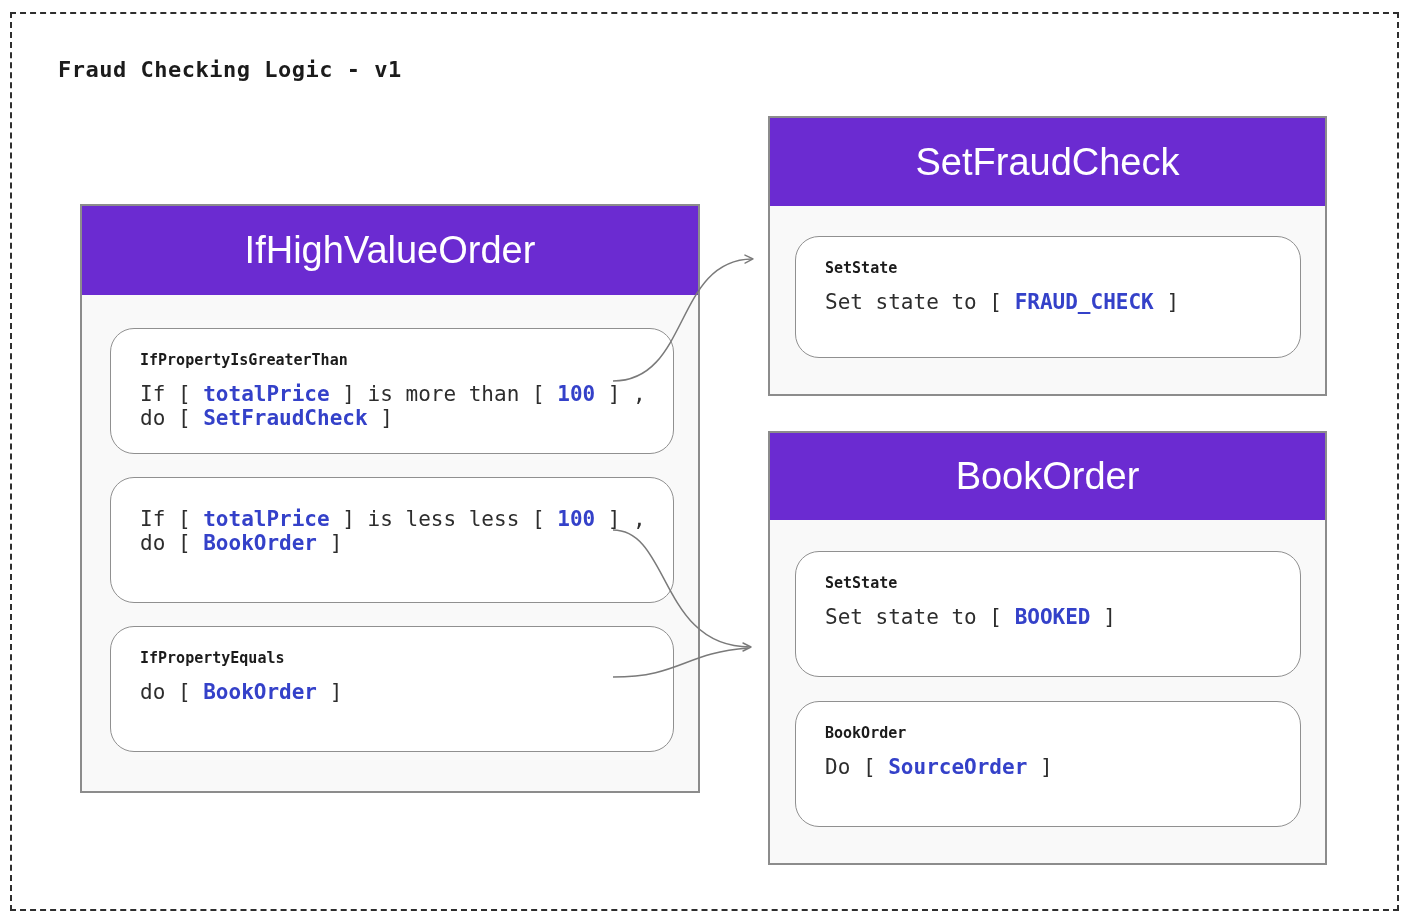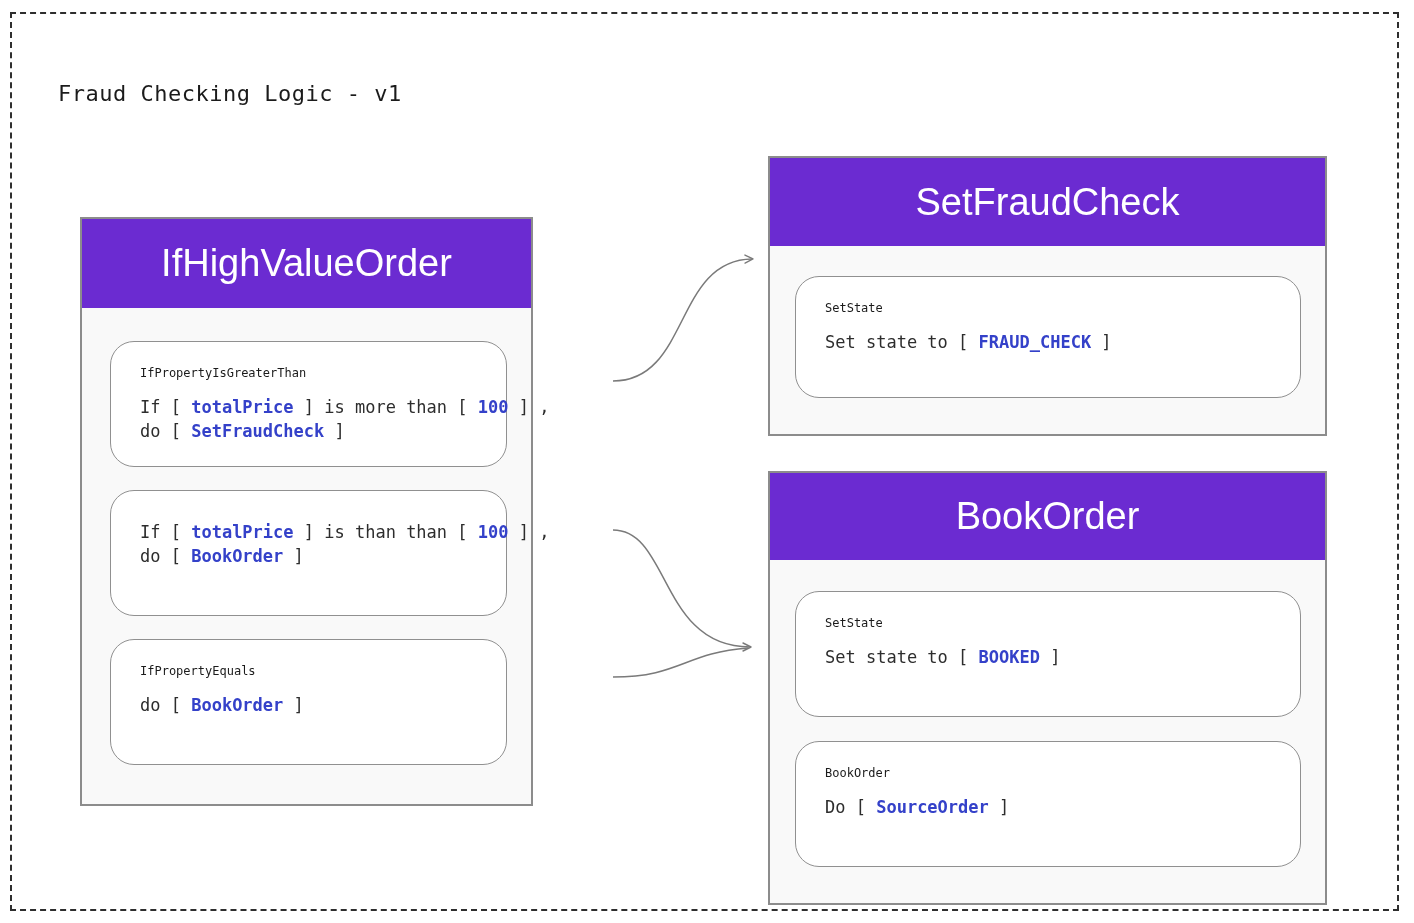--- a/index.html
+++ b/index.html
@@ -6,62 +6,60 @@
   body{
     width:1414px;height:923px;position:relative;background:#ffffff;
     font-family:"DejaVu Sans Mono",monospace;overflow:hidden;
   }
   .page-border{
     position:absolute;left:10px;top:12px;right:15px;bottom:12px;
     border:2px dashed var(--page-border,#2e2e2e);pointer-events:none;
   }
   .page-title{
     position:absolute;left:58px;top:57px;
-    font-size:22px;font-weight:normal;letter-spacing:.5px;
+    font-size:22px;font-weight:bold;letter-spacing:.5px;
     color:var(--title-text,#1b1b1b);
-    margin-top:24px;
   }
   .node{
     position:absolute;box-sizing:border-box;
     background:var(--box-bg,#f9f9f9);
     border:2px solid var(--box-border,#8c8c8c);
-    margin-top:40px;
   }
   .node-header{
     box-sizing:border-box;width:100%;
     background:var(--header-purple,#6b2bd1);
     display:flex;align-items:center;justify-content:center;
   }
   .node-title{
     font-family:"Liberation Sans",sans-serif;font-weight:400;
     font-size:38px;color:var(--header-text,#ffffff);white-space:nowrap;
   }
-  #node-ifhighvalueorder{left:80px;top:177px;width:453px;height:589px;}
+  #node-ifhighvalueorder{left:80px;top:204px;width:620px;height:589px;}
   #node-ifhighvalueorder .node-header{height:89px;}
   #node-setfraudcheck{left:768px;top:116px;width:559px;height:280px;}
   #node-setfraudcheck .node-header{height:88px;}
   #node-bookorder{left:768px;top:431px;width:559px;height:434px;}
   #node-bookorder .node-header{height:87px;}
   .card{
     box-sizing:border-box;background:var(--card-bg,#ffffff);
     border:1.5px solid var(--card-border,#909090);
     border-radius:24px;padding:19px 24px 0 29px;
   }
   #node-ifhighvalueorder .card{margin:23px 24px 0 28px;height:126px;}
   #node-ifhighvalueorder .card:first-child{margin-top:33px;}
   #node-setfraudcheck .card{margin:30px 24px 0 25px;height:122px;}
   #node-bookorder .card{margin:24px 24px 0 25px;height:126px;}
   #node-bookorder .card:first-child{margin-top:31px;}
   .card-heading{
-    font-size:12px;font-weight:normal;line-height:24px;
+    font-size:15px;font-weight:bold;line-height:24px;
     color:var(--heading-text,#1b1b1b);white-space:nowrap;
   }
   .card-body{margin-top:10px;}
   .card-line{
-    font-size:17px;line-height:24px;color:var(--body-text,#2d2d2d);
+    font-size:21px;line-height:24px;color:var(--body-text,#2d2d2d);
     white-space:nowrap;
   }
   .code-token{font-weight:bold;color:var(--code-blue,#3441c9);}
   #connector-layer{
     position:absolute;left:0;top:0;width:1414px;height:923px;
     pointer-events:none;z-index:5;
   }
 </style>
 </head>
 <body>
@@ -77,21 +75,21 @@
   <div class="node-cards">
       <div class="card">
         <div class="card-heading">IfPropertyIsGreaterThan</div>
         <div class="card-body">
           <div class="card-line"><span>If [ </span><span class="code-token">totalPrice</span><span> ] is more than [ </span><span class="code-token">100</span><span> ] ,</span></div>
           <div class="card-line"><span>do [ </span><span class="code-token">SetFraudCheck</span><span> ]</span></div>
         </div>
       </div>
       <div class="card">
         <div class="card-body">
-          <div class="card-line"><span>If [ </span><span class="code-token">totalPrice</span><span> ] is than than [ </span><span class="code-token">100</span><span> ] ,</span></div>
+          <div class="card-line"><span>If [ </span><span class="code-token">totalPrice</span><span> ] is less less [ </span><span class="code-token">100</span><span> ] ,</span></div>
           <div class="card-line"><span>do [ </span><span class="code-token">BookOrder</span><span> ]</span></div>
         </div>
       </div>
       <div class="card">
         <div class="card-heading">IfPropertyEquals</div>
         <div class="card-body">
           <div class="card-line"><span>do [ </span><span class="code-token">BookOrder</span><span> ]</span></div>
         </div>
       </div>
     </div>

